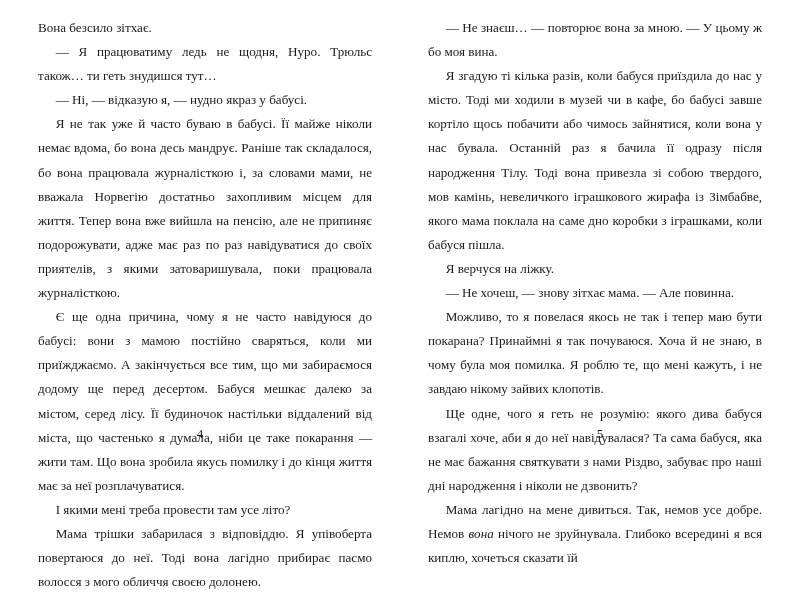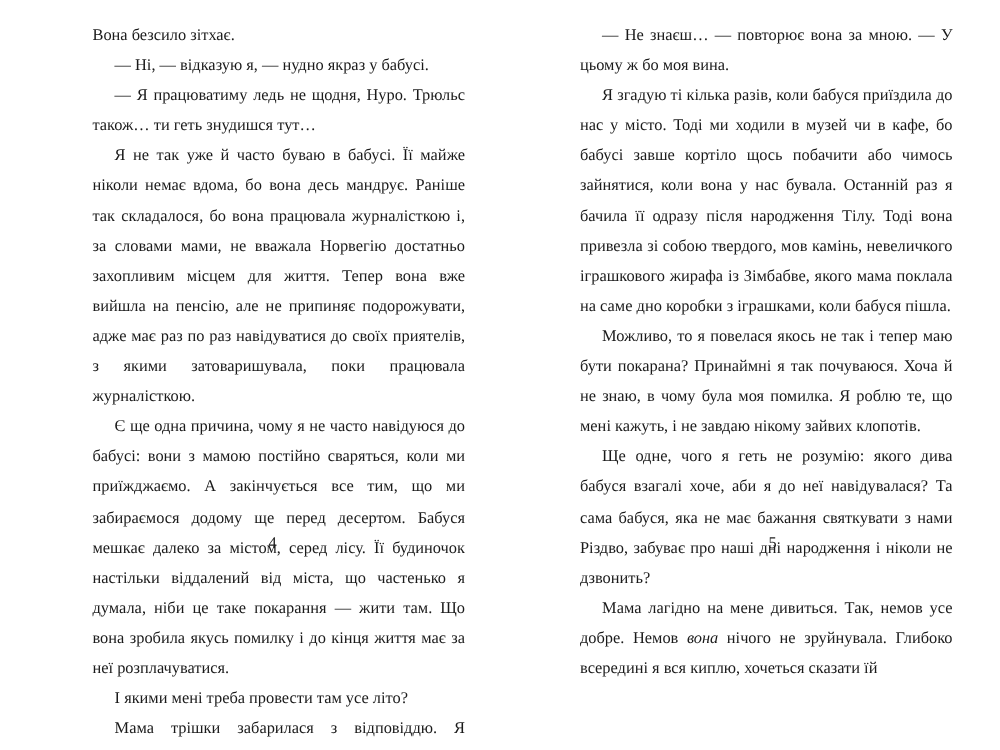--- a/index.html
+++ b/index.html
@@ -20,21 +20,20 @@
     width: 800px;
     height: 600px;
     background: #ffffff;
     display: flex;
     box-sizing: border-box;
   }
   .page {
     position: relative;
     box-sizing: border-box;
     height: 460px;
-    margin-left: 36px;
   }
   .page-left {
     width: 400px;
     padding: 16px 28px 0 38px;
   }
   .page-right {
     width: 400px;
     padding: 16px 38px 0 28px;
   }
   .text-block {
@@ -68,34 +67,36 @@
   .page-right .folio { padding-right: 0px; }
 </style>
 </head>
 <body>
 
 <div class="spread">
 
   <div class="page page-left">
     <div class="text-block">
       <p class="noindent">Вона безсило зітхає.</p>
+      <p>— Я працюватиму ледь не щодня, Нуро. Трюльс також… ти геть знудишся тут…</p>
       <p>— Ні, — відказую я, — нудно якраз у бабусі.</p>
-      <p>— Я працюватиму ледь не щодня, Нуро. Трюльс також… ти геть знудишся тут…</p>
       <p>Я не так уже й часто буваю в бабусі. Її майже ніколи немає вдома, бо вона десь мандрує. Раніше так складалося, бо вона працювала журналісткою і, за словами мами, не вважала Норвегію достатньо захопливим місцем для життя. Тепер вона вже вийшла на пенсію, але не припиняє подорожувати, адже має раз по раз навідуватися до своїх приятелів, з якими затоваришувала, поки працювала журналісткою.</p>
       <p>Є ще одна причина, чому я не часто навідуюся до бабусі: вони з мамою постійно сваряться, коли ми приїжджаємо. А закінчується все тим, що ми забираємося додому ще перед десертом. Бабуся мешкає далеко за містом, серед лісу. Її будиночок настільки віддалений від міста, що частенько я думала, ніби це таке покарання — жити там. Що вона зробила якусь помилку і до кінця життя має за неї розплачуватися.</p>
       <p>І якими мені треба провести там усе літо?</p>
       <p>Мама трішки забарилася з відповіддю. Я упівоберта повертаюся до неї. Тоді вона лагідно прибирає пасмо волосся з мого обличчя своєю долонею.</p>
     </div>
     <div class="folio">4</div>
   </div>
 
   <div class="page page-right">
     <div class="text-block">
       <p>— Не знаєш… — повторює вона за мною. — У цьому ж бо моя вина.</p>
       <p>Я згадую ті кілька разів, коли бабуся приїздила до нас у місто. Тоді ми ходили в музей чи в кафе, бо бабусі завше кортіло щось побачити або чимось зайнятися, коли вона у нас бувала. Останній раз я бачила її одразу після народження Тілу. Тоді вона привезла зі собою твердого, мов камінь, невеличкого іграшкового жирафа із Зімбабве, якого мама поклала на саме дно коробки з іграшками, коли бабуся пішла.</p>
+      <p>Я верчуся на ліжку.</p>
+      <p>— Не хочеш, — знову зітхає мама. — Але повинна.</p>
       <p>Можливо, то я повелася якось не так і тепер маю бути покарана? Принаймні я так почуваюся. Хоча й не знаю, в чому була моя помилка. Я роблю те, що мені кажуть, і не завдаю нікому зайвих клопотів.</p>
       <p>Ще одне, чого я геть не розумію: якого дива бабуся взагалі хоче, аби я до неї навідувалася? Та сама бабуся, яка не має бажання святкувати з нами Різдво, забуває про наші дні народження і ніколи не дзвонить?</p>
       <p>Мама лагідно на мене дивиться. Так, немов усе добре. Немов <em>вона</em> нічого не зруйнувала. Глибоко всередині я вся киплю, хочеться сказати їй</p>
     </div>
     <div class="folio">5</div>
   </div>
 
 </div>
 
 </body></html>

